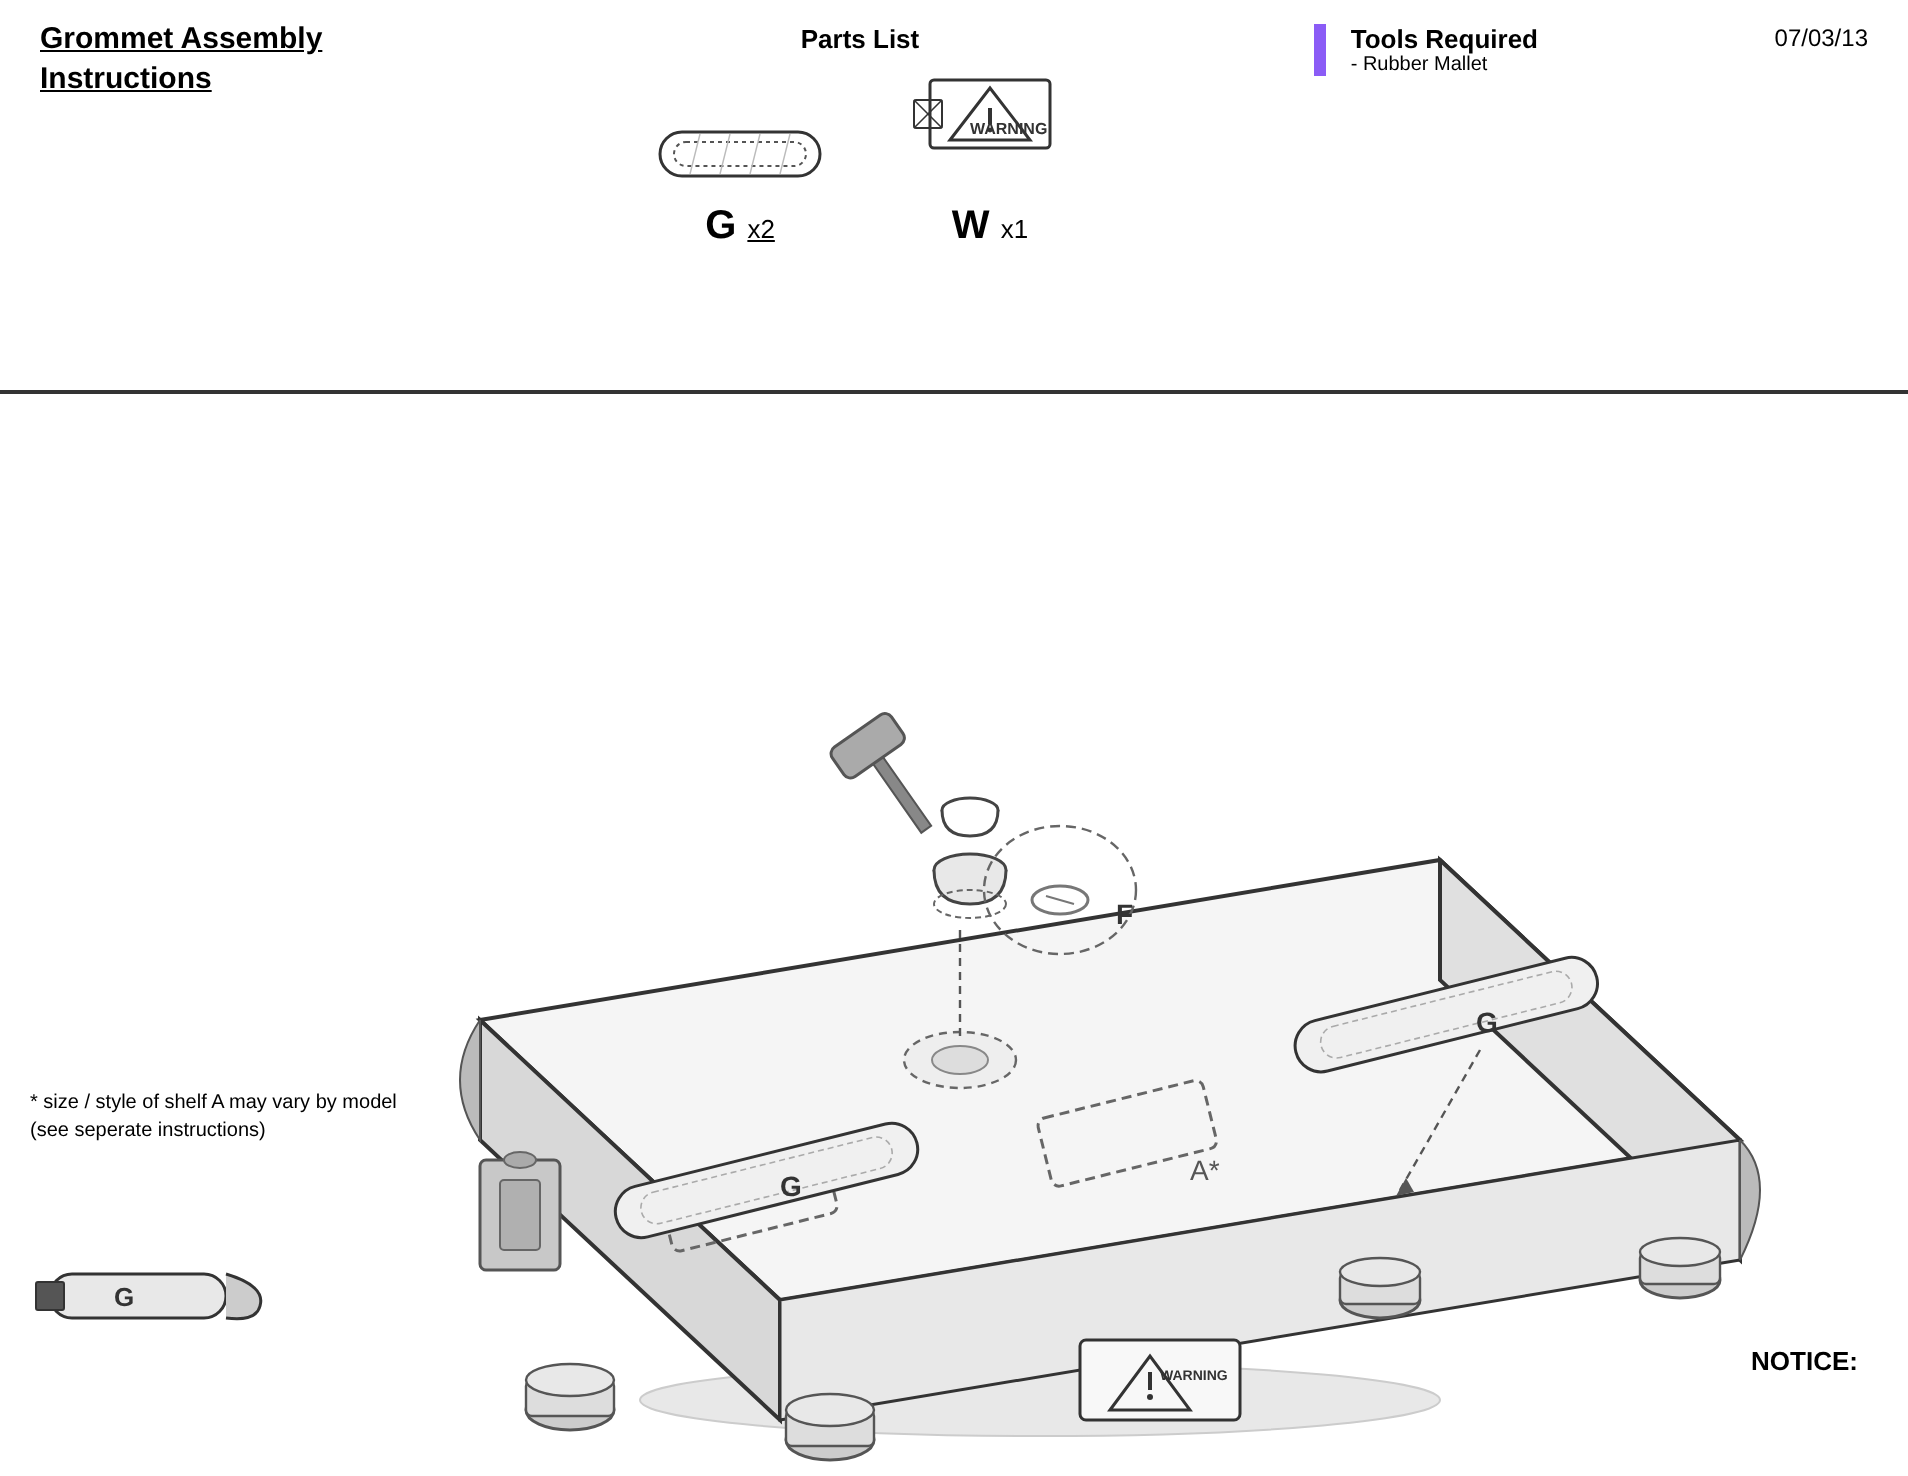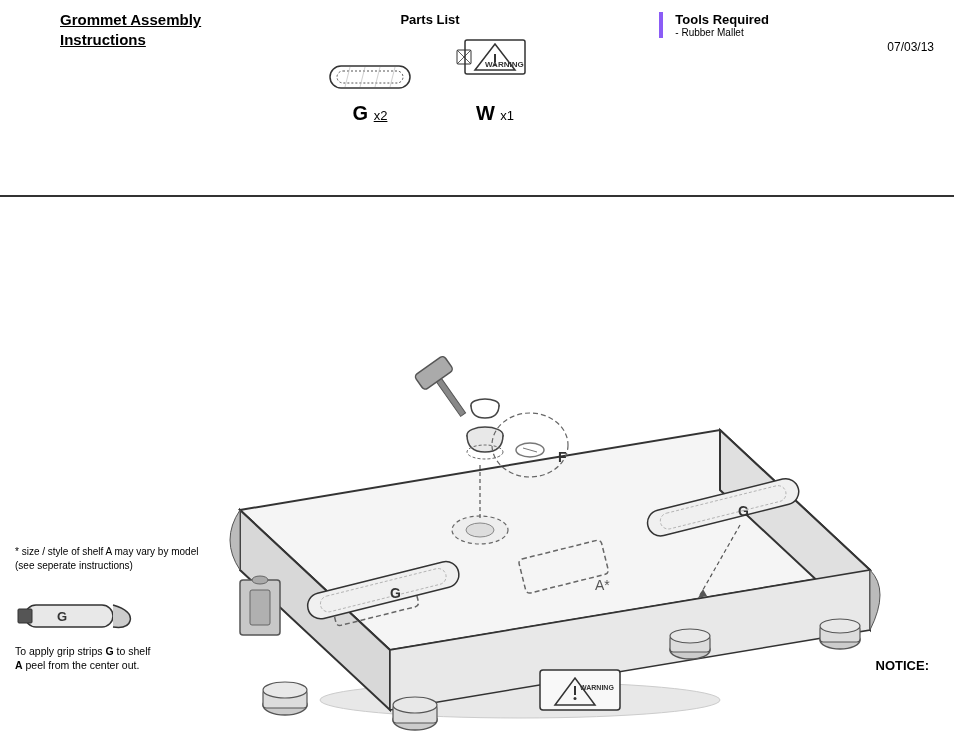--- a/index.html
+++ b/index.html
@@ -14,21 +14,20 @@
     }
 
     
     .header {
       display: flex;
       justify-content: space-between;
       padding: 10px 20px 0 20px;
     }
     .title-block {
       max-width: 180px;
-      margin-left: 40px;
     }
     .page-title {
       font-size: 15px;
       font-weight: bold;
       text-decoration: underline;
       line-height: 1.3;
     }
     .tools-title {
       font-weight: bold;
       font-size: 13px;
@@ -64,22 +63,22 @@
       background: #333;
     }
   </style>
 </head>
 <body>
 
 <div class="header">
   <div class="title-block">
     <div class="page-title">Grommet Assembly Instructions</div>
   </div>
-  <div style="position:absolute; top:12px; right:20px; font-size:12px;margin-top:28px;">07/03/13</div>
-  <div style="position:absolute; top:12px; right:185px; border-left:4px solid #8b5cf6; padding-left:12px;">
+  <div style="position:absolute; top:12px; right:20px; font-size:12px;">07/03/13</div>
+  <div style="position:absolute; top:12px; right:185px; border-left:6px solid #8b5cf6; padding-left:12px;">
     <div class="tools-title">Tools Required</div>
     <div class="tools-item">- <span>Rubber Mallet</span></div>
   </div>
 </div>
 
 <div style="position:absolute; top:12px; left:240px; text-align:center; width:380px;">
   <div class="parts-list-label">Parts List</div>
   <div class="parts-row">
 
 
@@ -226,20 +225,17 @@
   <svg width="130" height="45" viewBox="0 0 130 45">
 
     <rect x="10" y="12" width="88" height="22" rx="11" ry="11" fill="#e8e8e8" stroke="#333" stroke-width="1.5"></rect>
 
     <text x="42" y="28" font-family="Arial" font-size="13" font-weight="bold" fill="#333">G</text>
 
     <path d="M98,12 Q118,18 115,28 Q113,36 98,34" fill="#ccc" stroke="#333" stroke-width="1.5"></path>
 
     <rect x="3" y="16" width="14" height="14" rx="1" fill="#555" stroke="#333" stroke-width="1"></rect>
   </svg>
-  <div style="font-size:10.5px; max-width:160px; line-height:1.4; margin-top:3px;">
-    To apply grip strips <strong>G</strong> to shelf<br><strong>A</strong> peel from the center out.
-  </div>
-</div>
-
-<div style="position:absolute; bottom:65px; right:25px; font-size:12px; max-width:175px;">
+</div>
+
+<div style="position:absolute; bottom:50px; right:25px; font-size:12px; max-width:175px;">
   <div style="font-weight:bold; font-size:13px;">NOTICE:</div>
 </div>
 
 </body></html>

